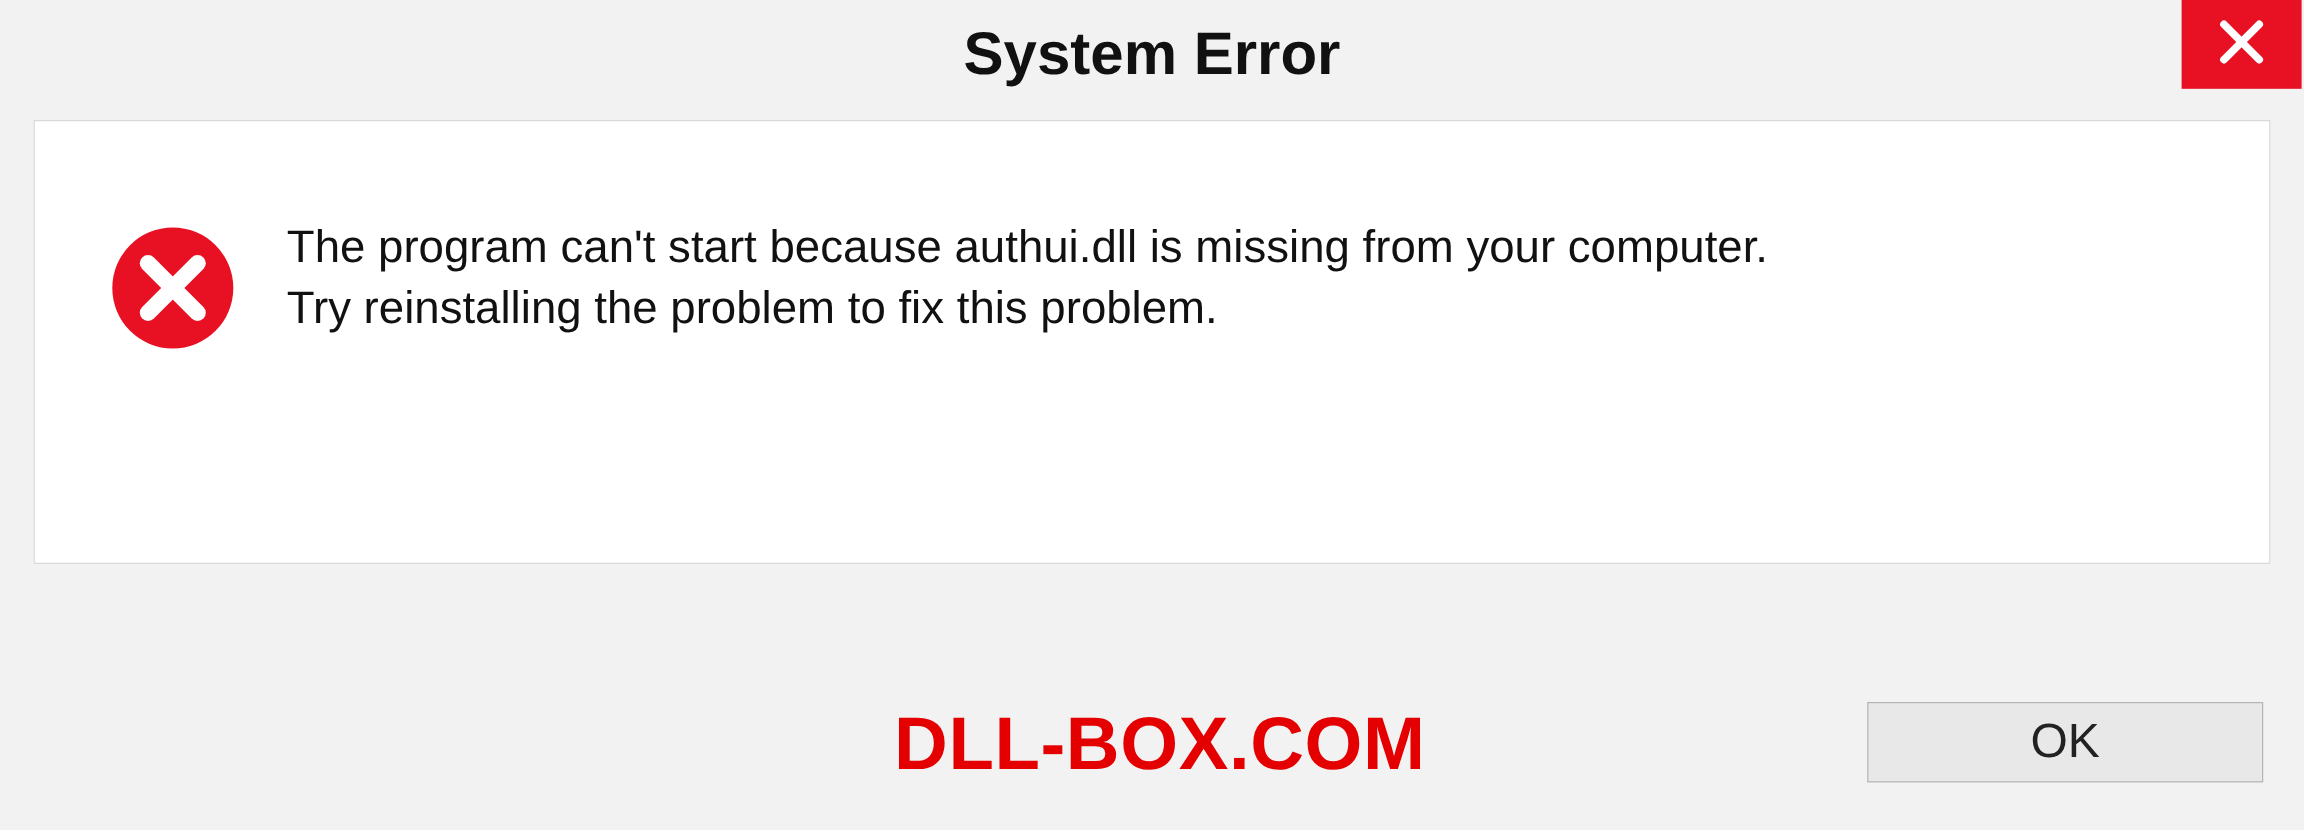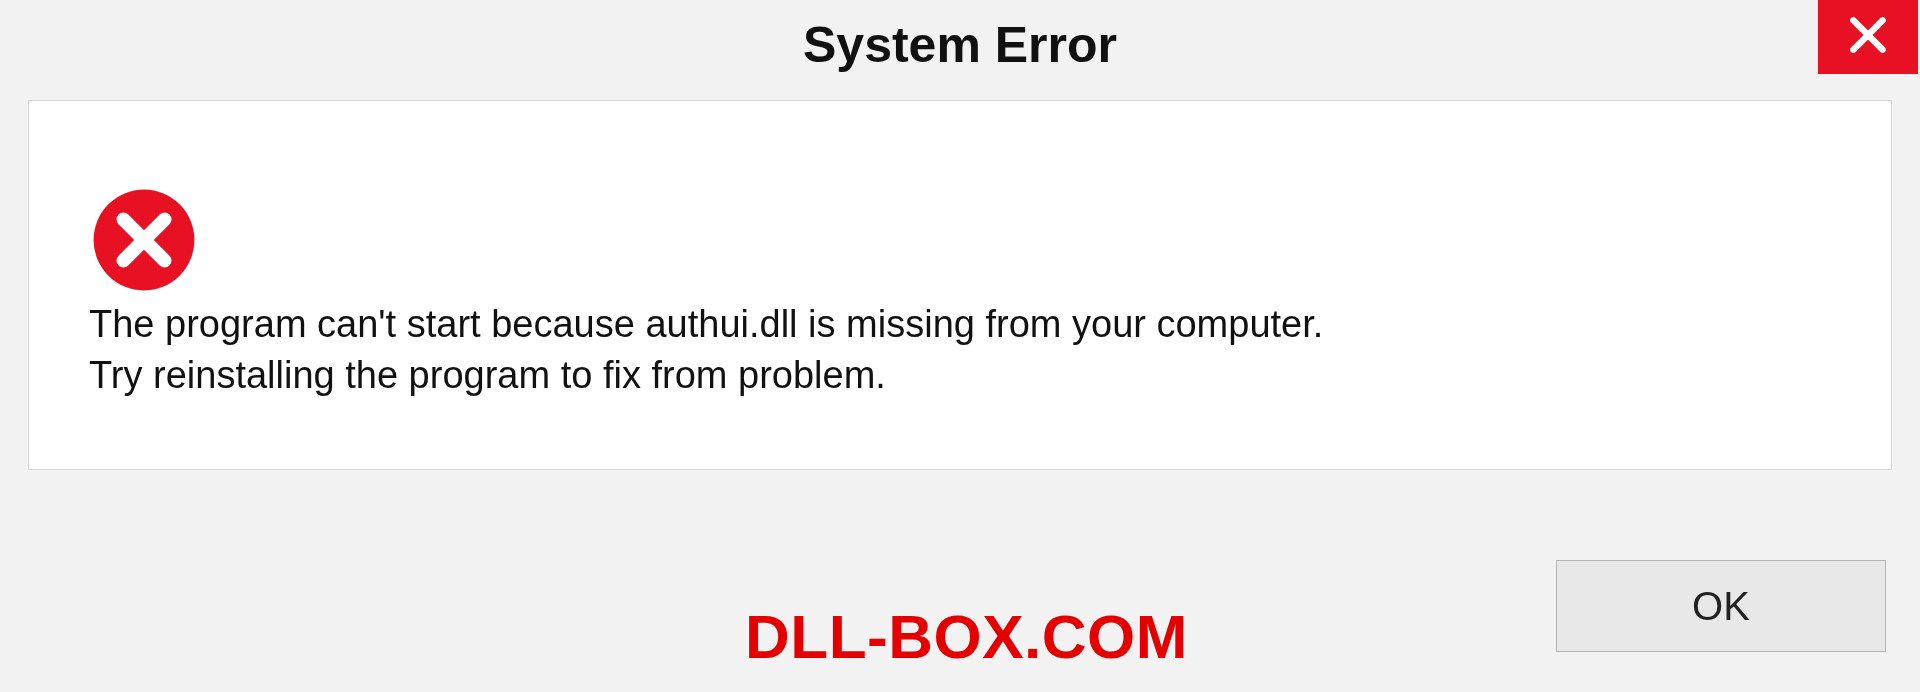--- a/index.html
+++ b/index.html
@@ -44,21 +44,20 @@
       height: 44px;
     }
     .content-panel {
       margin: 10px 28px 0 28px;
       background: #ffffff;
       border: 1px solid #d8d8d8;
       height: 370px;
       display: flex;
       align-items: flex-start;
       padding: 80px 60px 40px 60px;
-      flex-direction: column;
     }
     .error-icon {
       flex: 0 0 auto;
       margin-right: 40px;
       margin-top: 4px;
     }
     .message-block {
       flex: 1;
       font-size: 38px;
       line-height: 1.35;
@@ -66,37 +65,37 @@
     }
     .message-line {
       display: block;
     }
     .footer {
       position: absolute;
       bottom: 20px;
       left: 13px;
       right: 0;
       display: flex;
-      align-items: flex-end;
+      align-items: flex-start;
       justify-content: flex-end;
       padding: 0 24px;
     }
     .watermark {
       position: absolute;
       left: 50%;
       transform: translateX(-50%);
       font-size: 62px;
       font-weight: 800;
       color: #e40000;
       letter-spacing: 0.5px;
       font-family: Arial, "Segoe UI", sans-serif;
     }
     .ok-btn {
       width: 330px;
-      height: 92px;
+      height: 67px;
       background: #e8e8e8;
       border: 1px solid #b5b5b5;
       font-size: 40px;
       color: #222;
       display: flex;
       align-items: center;
       justify-content: center;
       cursor: pointer;
       margin-right: 10px;
       margin-bottom: 20px;
@@ -120,21 +119,21 @@
 <div class="content-panel">
   <div class="error-icon">
     <svg width="110" height="110" viewBox="0 0 48 48">
       <circle cx="24" cy="24" r="22" fill="#e81123"></circle>
       <line x1="15" y1="15" x2="33" y2="33" stroke="#ffffff" stroke-width="6" stroke-linecap="round"></line>
       <line x1="33" y1="15" x2="15" y2="33" stroke="#ffffff" stroke-width="6" stroke-linecap="round"></line>
     </svg>
   </div>
   <div class="message-block">
     <span class="message-line">The program can't start because authui.dll is missing from your computer.</span>
-    <span class="message-line">Try reinstalling the program to fix from problem.</span>
+    <span class="message-line">Try reinstalling the problem to fix this problem.</span>
   </div>
 </div>
 
 <div class="footer">
   <div class="watermark">DLL-BOX.COM</div>
   <div class="ok-btn">
     <span>OK</span>
   </div>
 </div>
 

